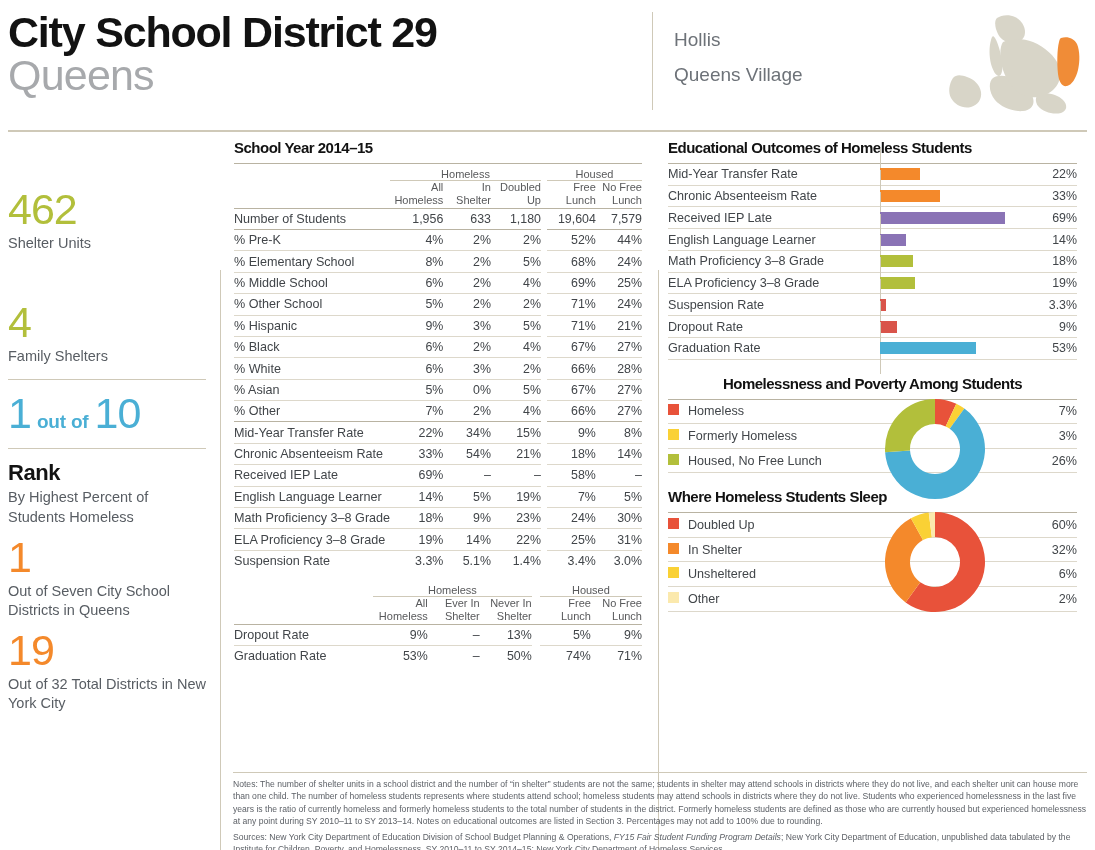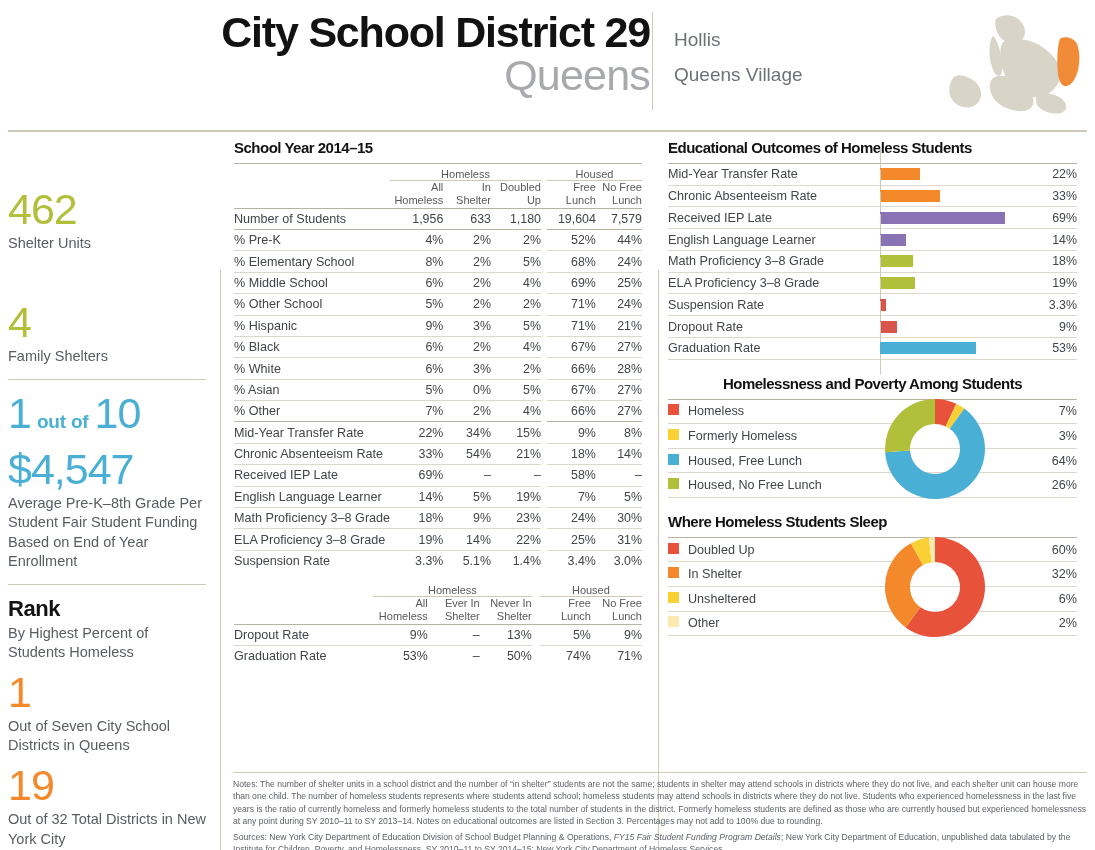--- a/index.html
+++ b/index.html
@@ -16,21 +16,21 @@
     padding: 0;
   }
 
   
   .header {
     position: relative;
     height: 128px;
     display: flex;
     align-items: flex-start;
   }
-  .hdr-left { width: 650px; padding: 10px 0 0 8px; text-align: right; }
+  .hdr-left { width: 650px; padding: 10px 0 0 8px; }
   .district-title {
     font-size: 43px;
     font-weight: bold;
     color: #121212;
     letter-spacing: -1.2px;
     line-height: 1.05;
     font-family: "Liberation Sans", sans-serif;
   }
   .borough-title {
     font-size: 43px;
@@ -250,24 +250,20 @@
       <div class="hrule"></div>
 
       <div class="stat-block">
         <div class="outof-line">
           <span class="bignum blue">1</span>
           <span class="outof-word">out of</span>
           <span class="bignum blue">10</span>
         </div>
       </div>
 
-      <div class="stat-block">
-        <div class="bignum blue">$4,547</div>
-        <div class="stat-label">Average Pre-K–8th Grade Per Student Fair Student Funding Based on End of Year Enrollment</div>
-      </div>
 
       <div class="hrule"></div>
 
       <div class="stat-block tight">
         <div class="rank-title">Rank</div>
         <div class="stat-label">By Highest Percent of Students Homeless</div>
       </div>
 
       <div class="stat-block tight">
         <div class="bignum orange">1</div>
@@ -640,25 +636,20 @@
           <tbody id="lg1-body">
               <tr class="first">
                 <td class="sw-td"><span class="swatch" style="background: rgb(232, 82, 58);"></span></td>
                 <td class="lg-lab">Homeless</td>
                 <td class="lg-val">7%</td>
               </tr>
               <tr>
                 <td class="sw-td"><span class="swatch" style="background: rgb(250, 209, 53);"></span></td>
                 <td class="lg-lab">Formerly Homeless</td>
                 <td class="lg-val">3%</td>
-              </tr>
-              <tr>
-                <td class="sw-td"><span class="swatch" style="background: rgb(74, 175, 213);"></span></td>
-                <td class="lg-lab">Housed, Free Lunch</td>
-                <td class="lg-val">64%</td>
               </tr>
               <tr>
                 <td class="sw-td"><span class="swatch" style="background: rgb(178, 191, 59);"></span></td>
                 <td class="lg-lab">Housed, No Free Lunch</td>
                 <td class="lg-val">26%</td>
               </tr>
             </tbody>
         </table>
         <div class="donut-holder" style="left:215px;top:-2px;">
           <svg id="donut1" width="104" height="104" viewBox="0 0 104 104">

